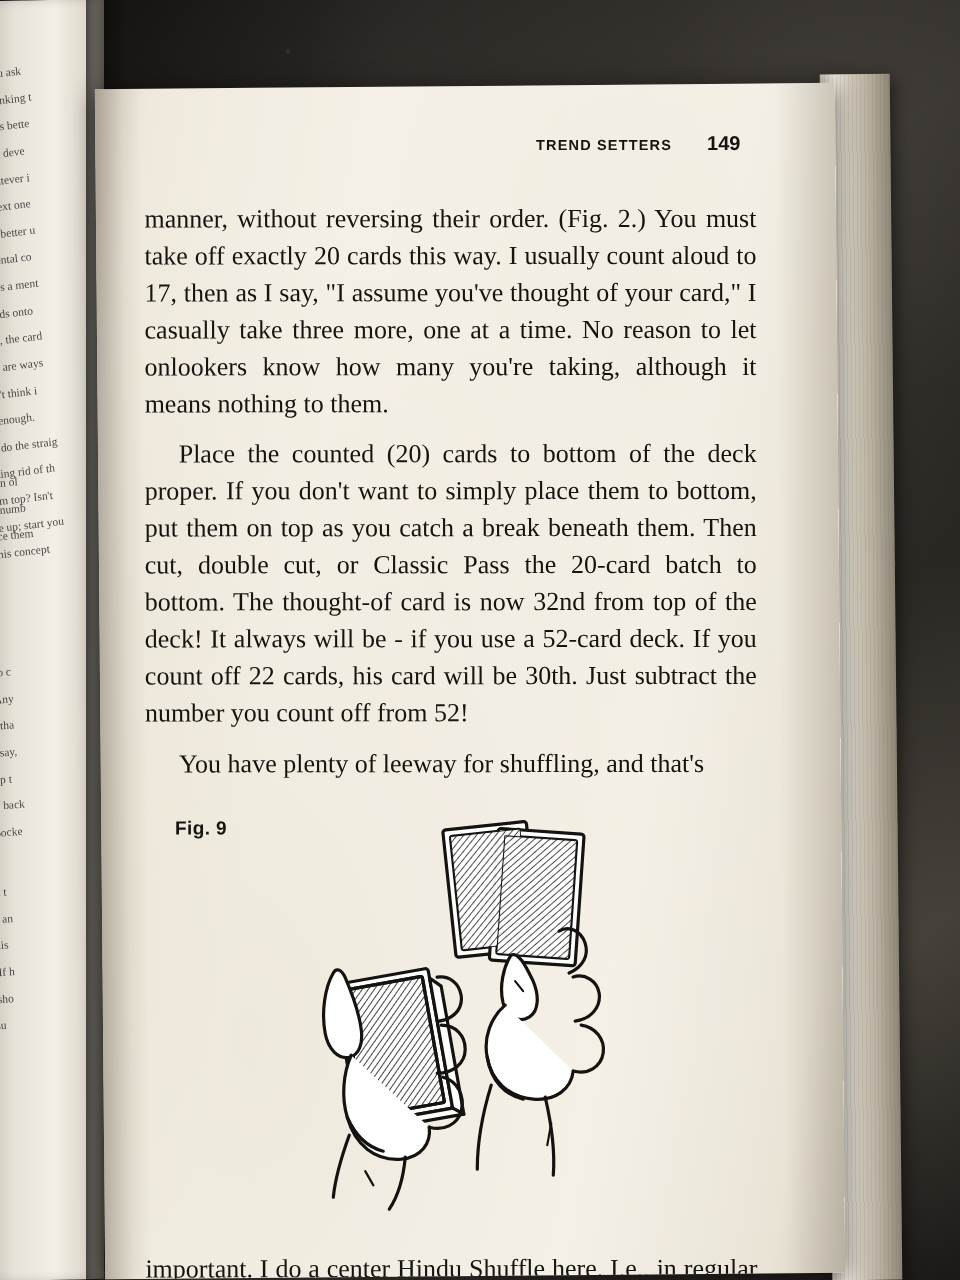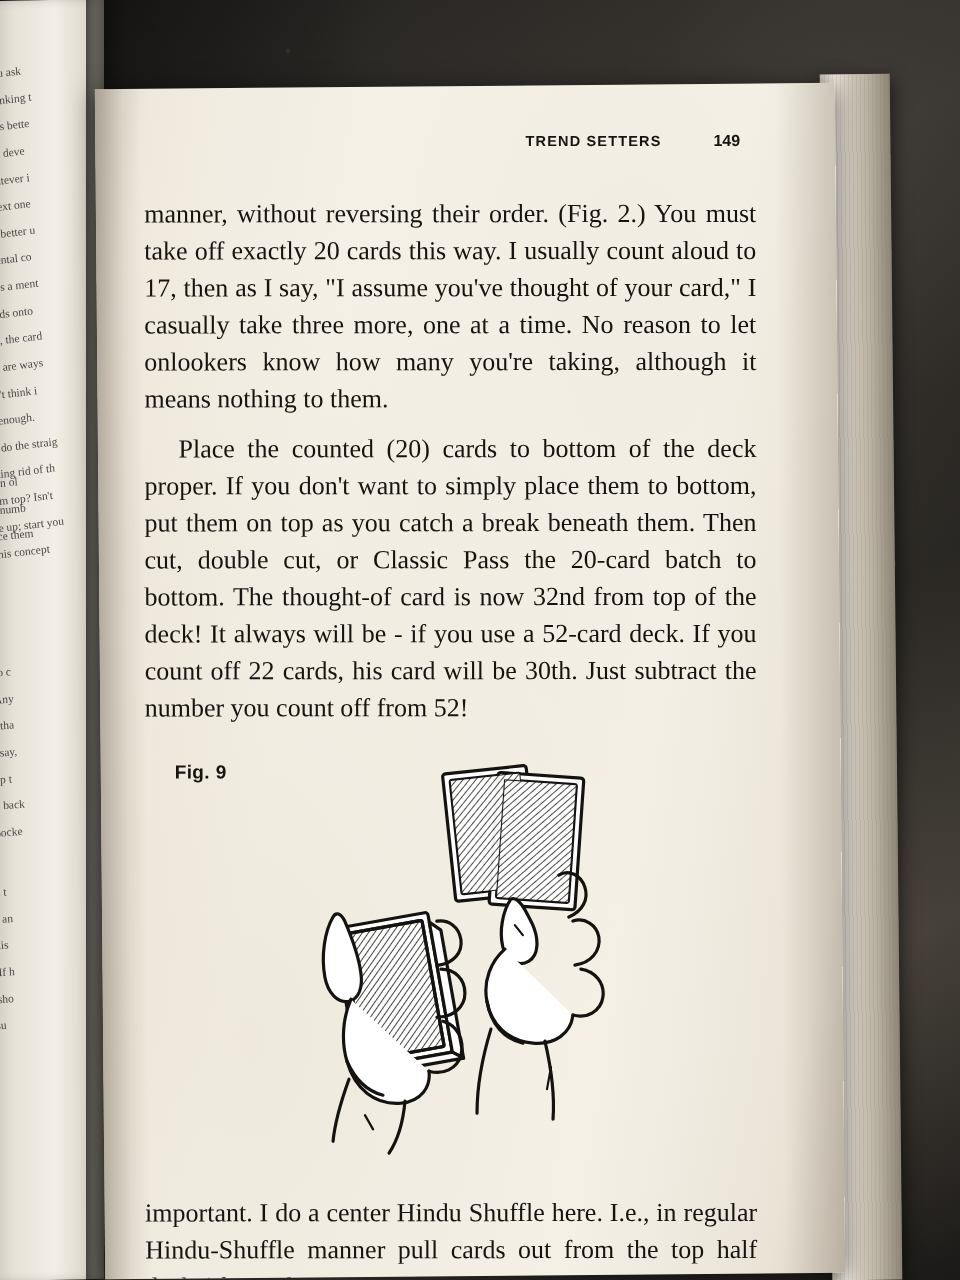--- a/index.html
+++ b/index.html
@@ -132,30 +132,30 @@
     top: 46px;
     width: 612px;
     transform: rotate(0.45deg);
     color: #15140f;
   }
 
   .header-line {
     display: flex;
     align-items: baseline;
     justify-content: flex-end;
-    gap: 52px;
+    gap: 35px;
     font-family: "Liberation Sans", sans-serif;
     font-weight: 700;
     font-size: 14.5px;
     letter-spacing: 0.08em;
     padding-right: 16px;
     margin-bottom: 46px;
   }
   .header-line .pageno {
-    font-size: 16px;
+    font-size: 20px;
     letter-spacing: 0;
   }
 
   .body-text p {
     margin: 0 0 14px 0;
     font-size: 26px;
     line-height: 1.42;
     text-align: justify;
     text-justify: inter-word;
     font-family: "Liberation Serif", serif;
@@ -260,20 +260,21 @@
     <div class="content">
 
       <div class="header-line">
         <span>TREND SETTERS</span>
         <span class="pageno">149</span>
       </div>
 
       <div class="body-text">
         <p>manner, without reversing their order. (Fig. 2.) You must take off exactly 20 cards this way. I usually count aloud to 17, then as I say, "I assume you've thought of your card," I casually take three more, one at a time. No reason to let onlookers know how many you're taking, although it means nothing to them.</p>
         <p class="indent">Place the counted (20) cards to bottom of the deck proper. If you don't want to simply place them to bottom, put them on top as you catch a break beneath them. Then cut, double cut, or Classic Pass the 20-card batch to bottom. The thought-of card is now 32nd from top of the deck! It always will be - if you use a 52-card deck. If you count off 22 cards, his card will be 30th. Just subtract the number you count off from 52!</p>
+        <p class="indent">You have plenty of leeway for shuffling, and that's</p>
       </div>
 
       <div class="figure">
         <div class="fig-label">Fig. 9</div>
         <svg class="fig-art" viewBox="0 0 520 420">
           <g fill="none" stroke="#141310" stroke-width="3.2" stroke-linecap="round" stroke-linejoin="round">
 
             <g transform="rotate(-6 300 120)">
               <rect x="238" y="18" width="84" height="128" rx="3" fill="#ffffff"></rect>
               <rect x="245" y="25" width="70" height="114" rx="2" fill="#ffffff"></rect>

